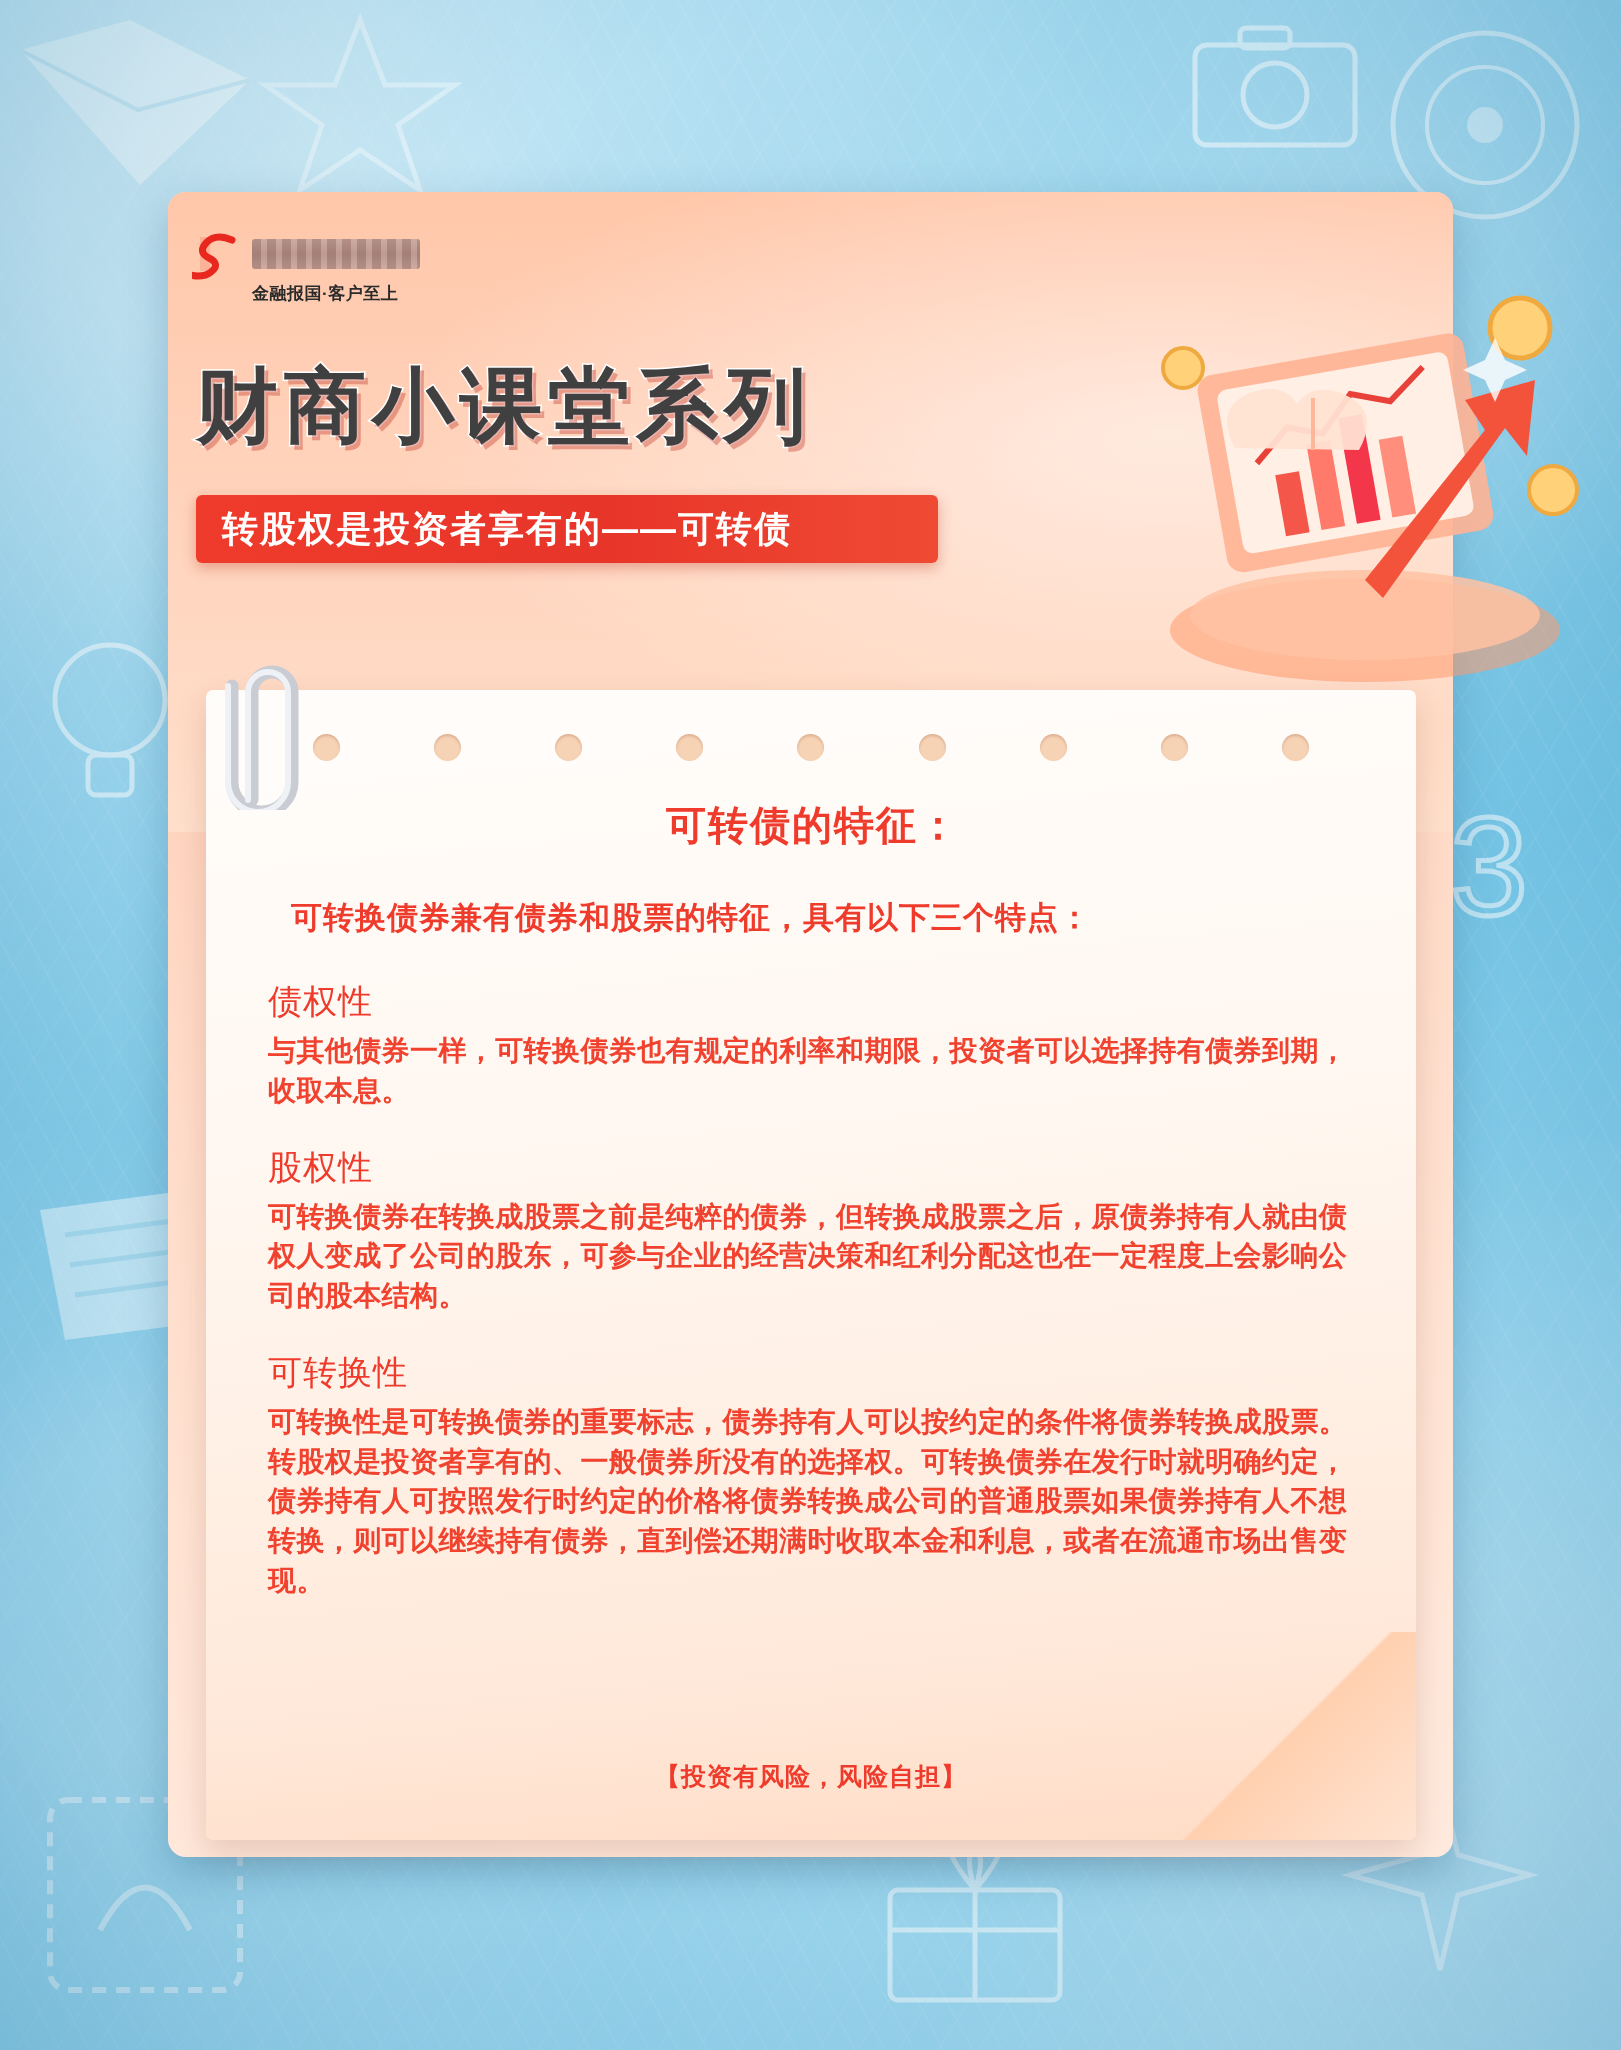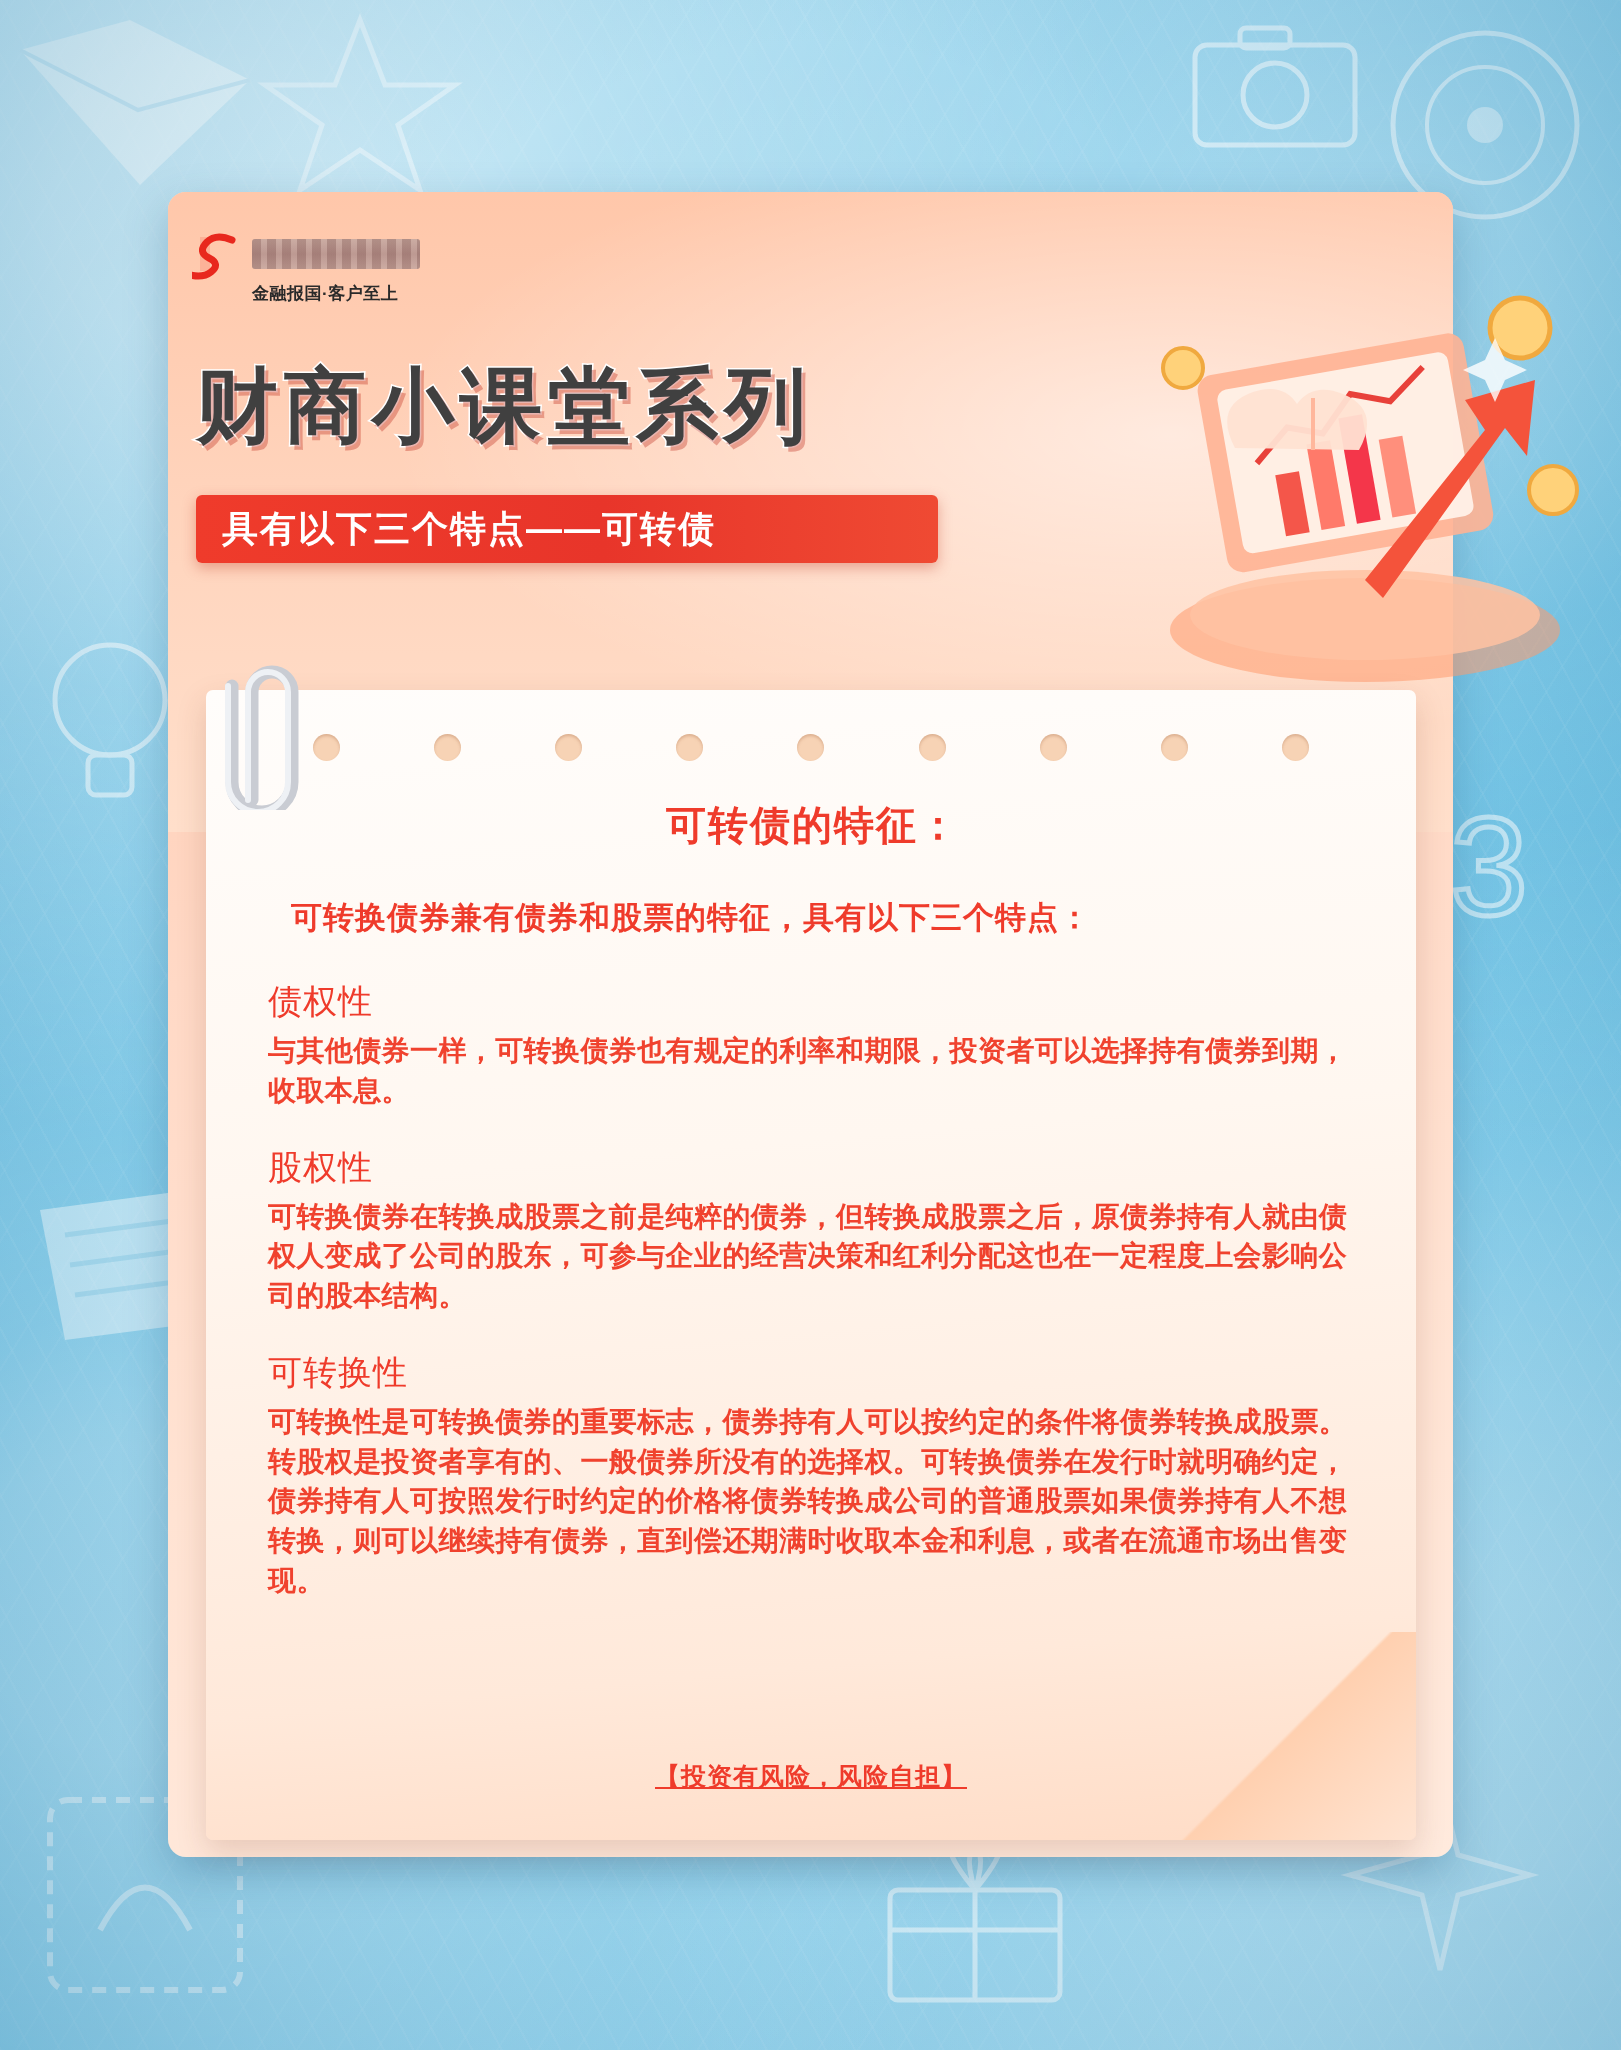--- a/index.html
+++ b/index.html
@@ -242,21 +242,20 @@
     position: absolute;
     left: 206px;
     width: 1210px;
     top: 1760px;
     text-align: center;
     font-size: 25px;
     font-weight: 700;
     color: #ef3b2b;
     letter-spacing: 1px;
     z-index: 9;
-    text-decoration: underline;
   }
 </style>
 </head>
 <body>
 
 <div class="bg"></div>
 <div class="bg-texture"></div>
 
 <div class="deco" style="left:10px;top:10px;">
   <svg width="250" height="190" viewBox="0 0 250 190">
@@ -355,21 +354,21 @@
         <path d="M8 9 h10 v34 h-10 z" fill="#e8281e" opacity="0.15"></path>
       </svg>
     </span>
     <span class="brand-name"></span>
   </div>
   <div class="brand-sub">金融报国·客户至上</div>
 </div>
 
 <div class="title-main">财商小课堂系列</div>
 <div class="title-ribbon">
-  <span>具有以下三个特点——可转债</span>
+  <span>转股权是投资者享有的——可转债</span>
 </div>
 
 <div class="note">
   <div class="note-holes">
     <div class="hole"></div>
     <div class="hole"></div>
     <div class="hole"></div>
     <div class="hole"></div>
     <div class="hole"></div>
     <div class="hole"></div>

